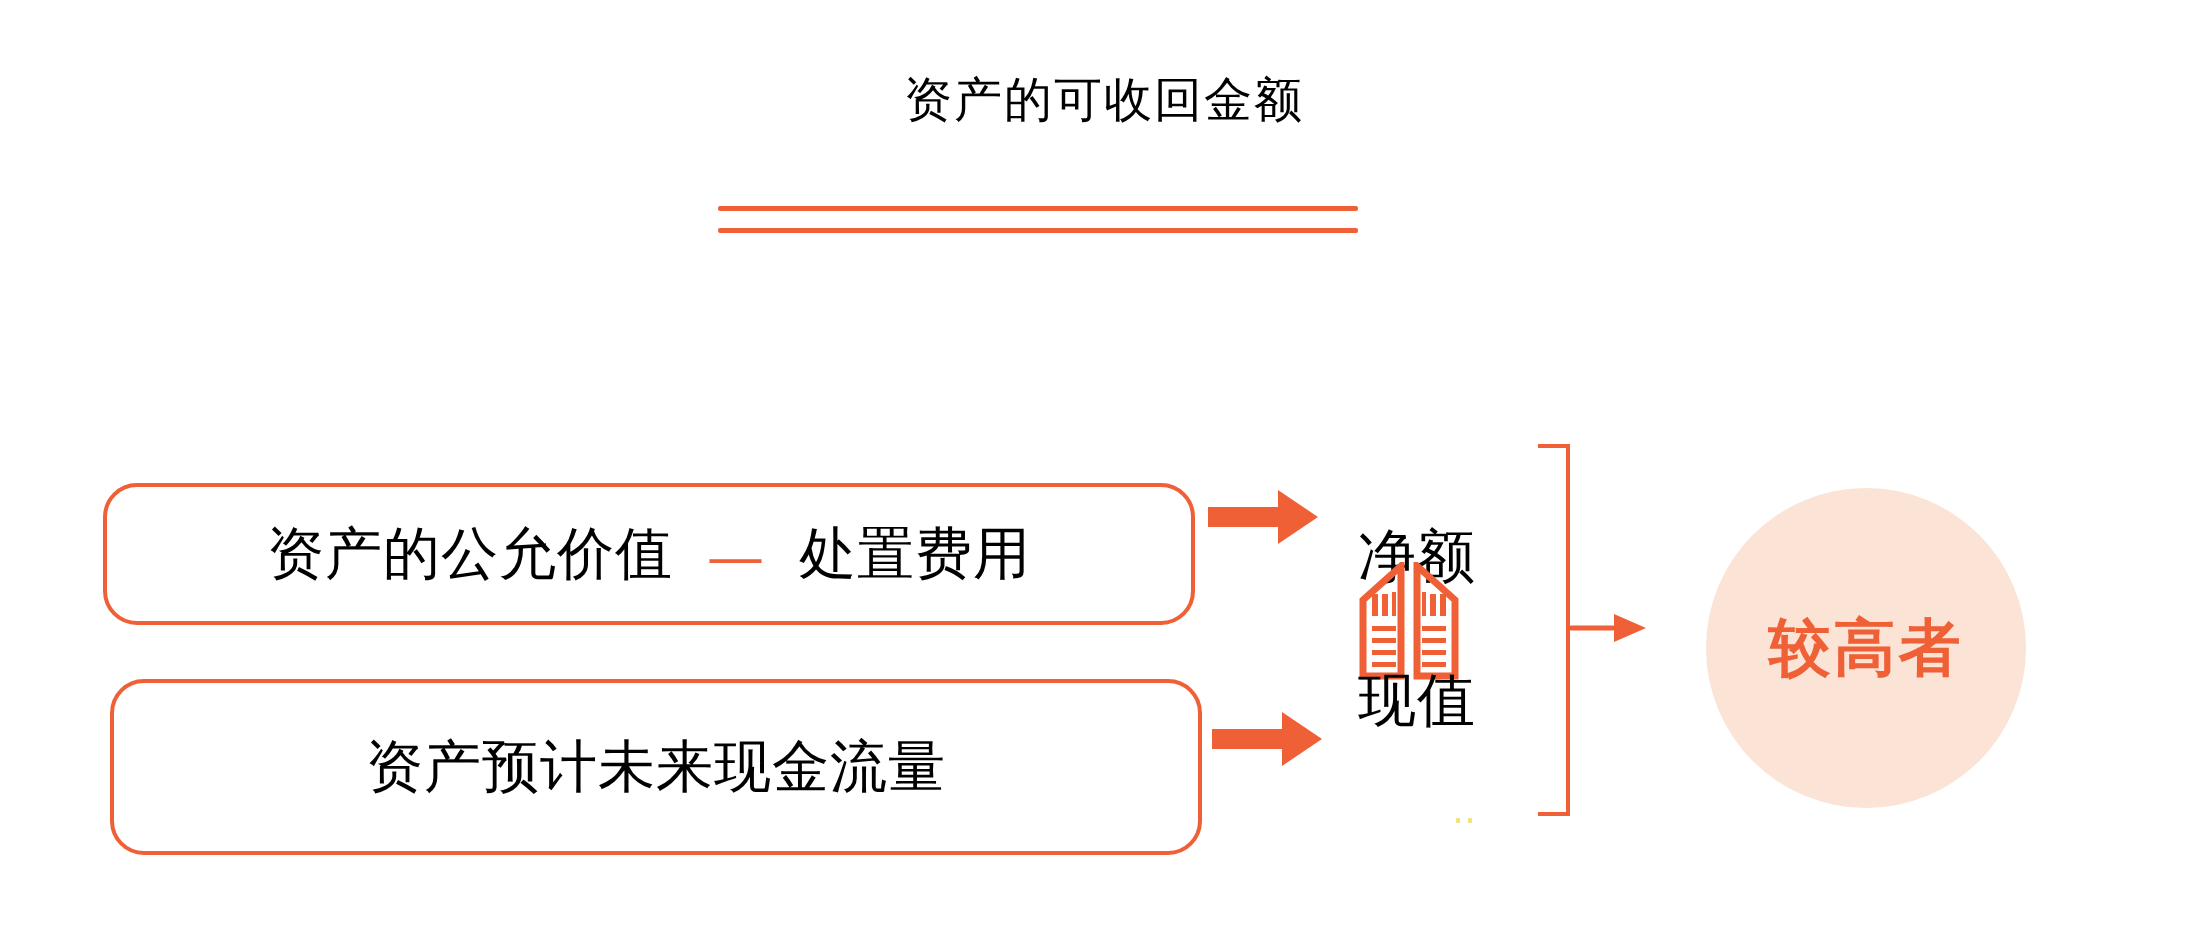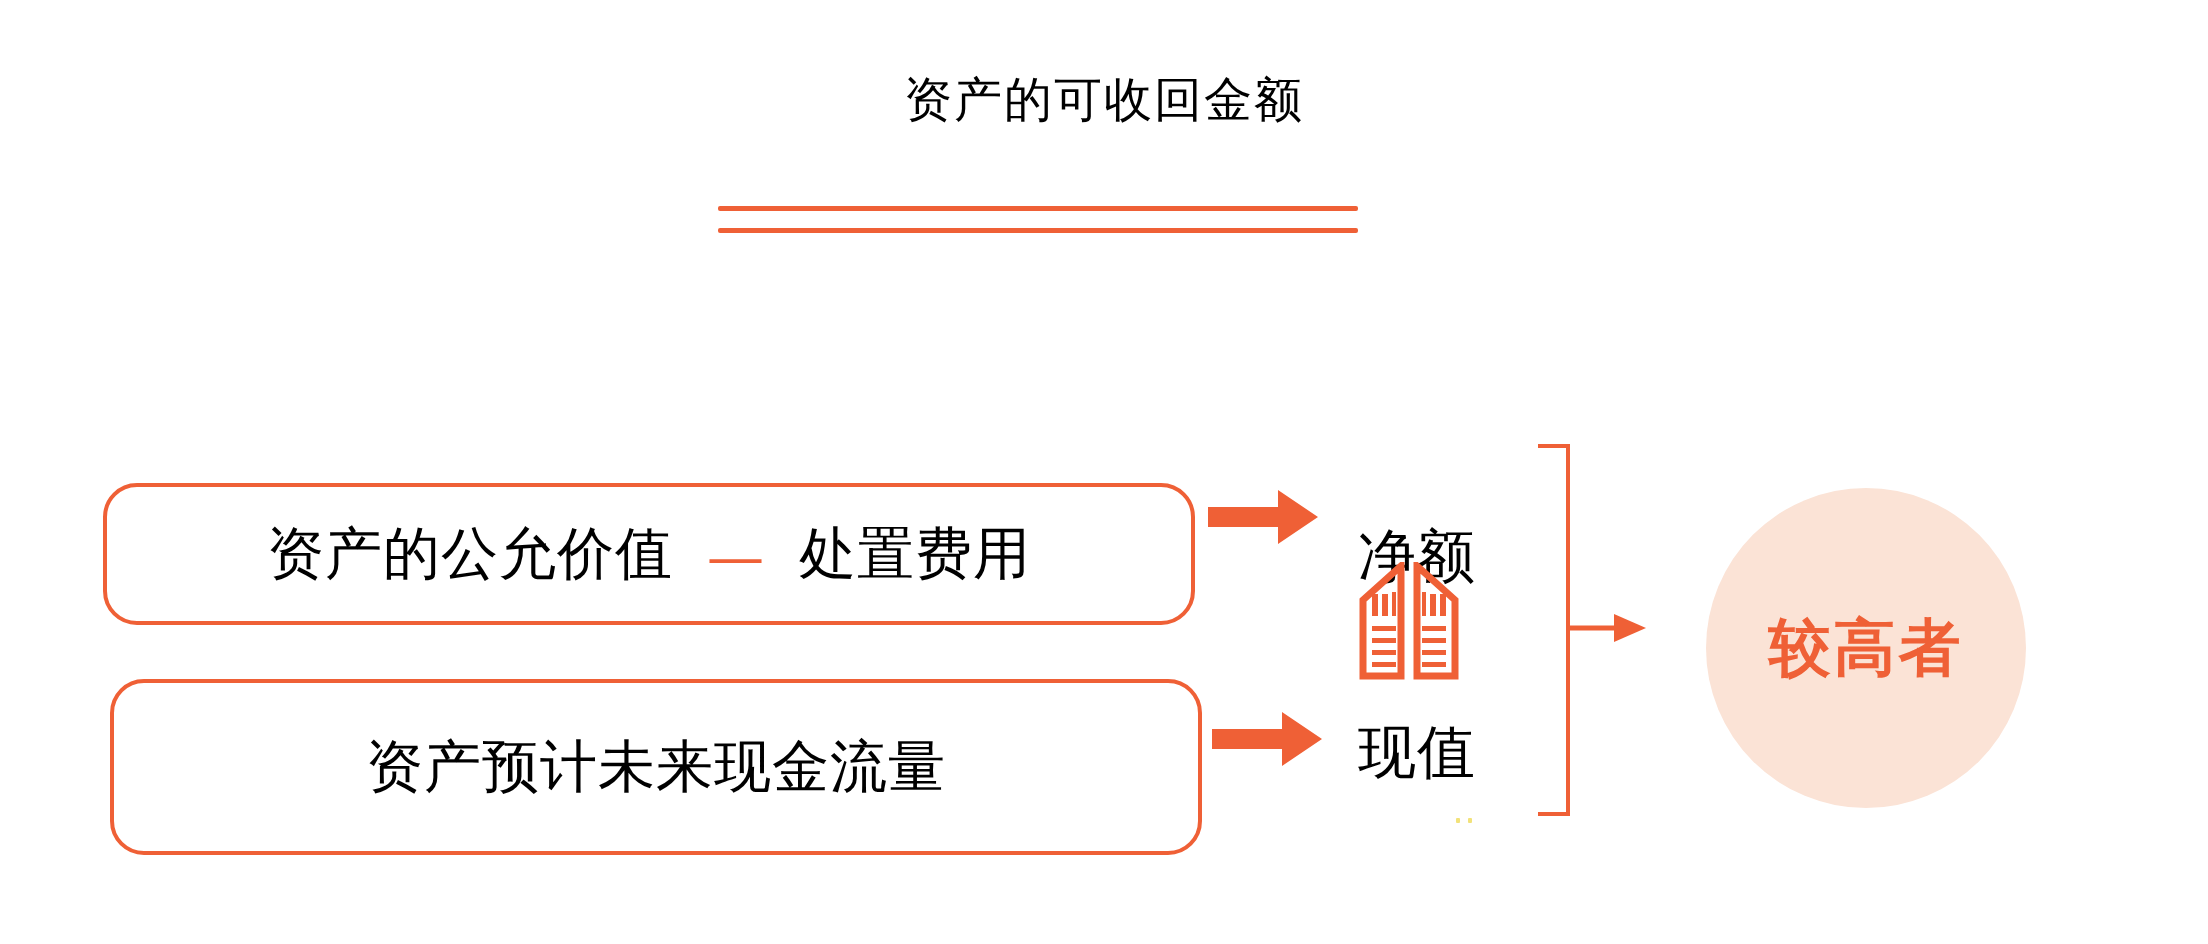--- a/index.html
+++ b/index.html
@@ -100,21 +100,21 @@
   
   .result-label {
     position: absolute;
     font-family: "DejaVu Serif", "Liberation Serif", serif;
     font-size: 58px;
     color: #000000;
     white-space: nowrap;
     letter-spacing: 1px;
   }
   #label-net-amount   { left: 1358px; top: 470px; margin-top: 48px; }
-  #label-present-value{ left: 1358px; top: 714px; }
+  #label-present-value{ left: 1358px; top: 662px; }
 
   
   #towers-icon {
     position: absolute;
     left: 1345px;
     top: 562px;
     width: 128px;
     height: 120px;
   }
   #towers-icon svg { display: block; width: 100%; height: 100%; }

